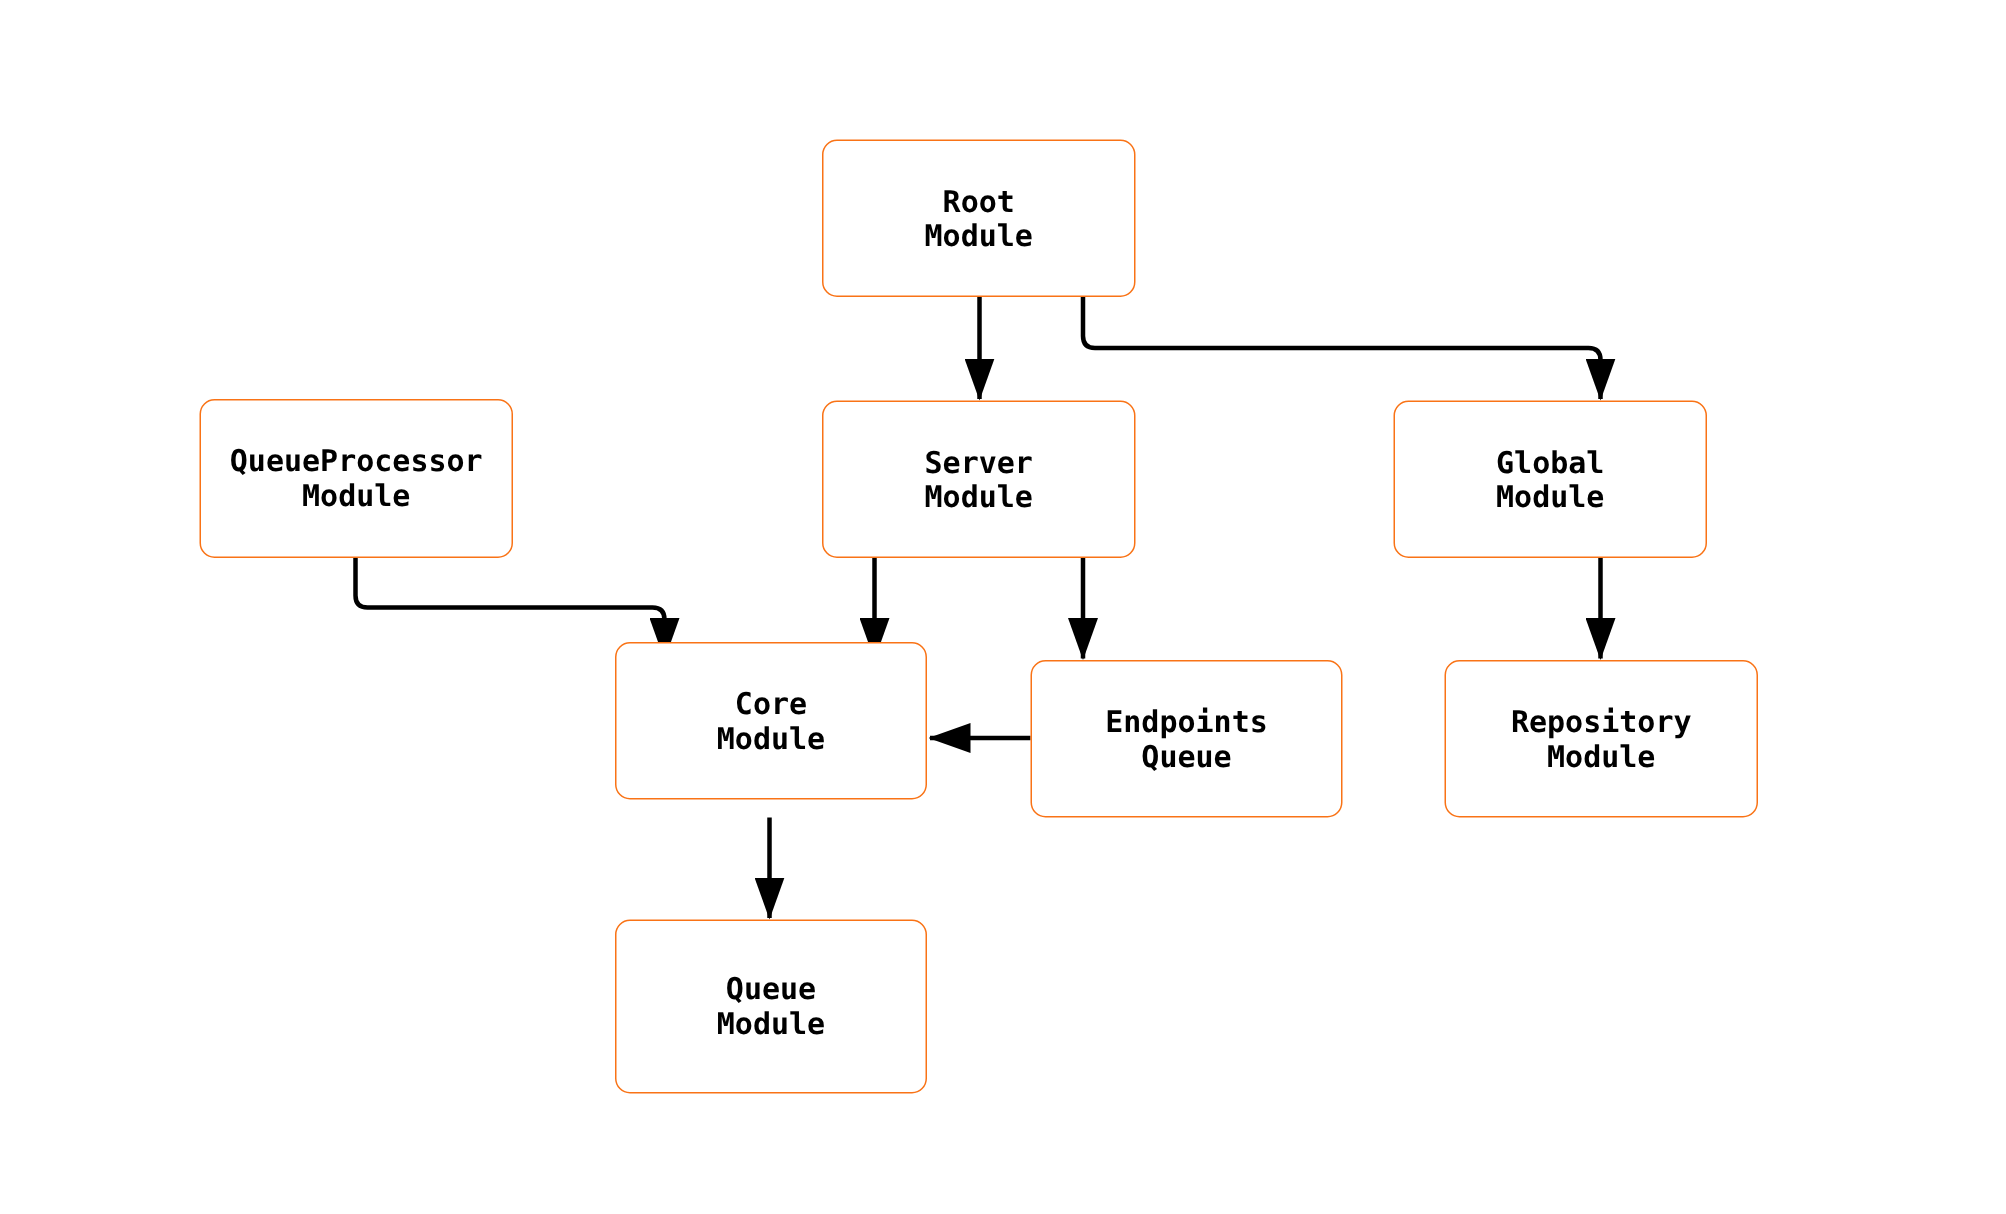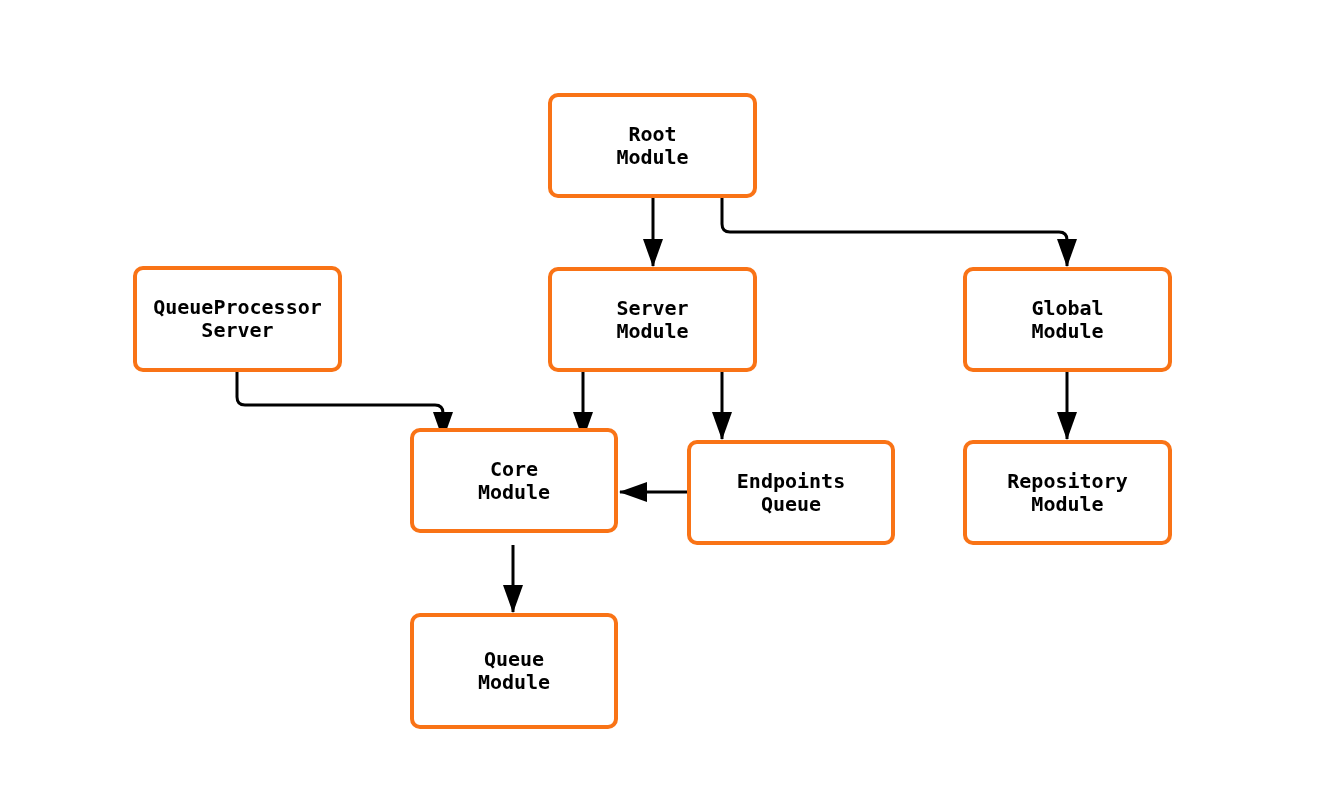--- a/index.html
+++ b/index.html
@@ -24,39 +24,39 @@
   }
   .edges-layer path.edge {
     stroke: #000000;
     stroke-width: 3;
     fill: none;
   }
   .node {
     position: absolute;
     box-sizing: border-box;
     background: #ffffff;
-    border: 4px solid #f97316;
+    border: 1px solid #f97316;
     border-radius: 10px;
     display: flex;
     align-items: center;
     justify-content: center;
     text-align: center;
   }
   .node-label {
     white-space: pre-line;
     font-weight: bold;
     font-size: 20px;
     line-height: 23px;
     color: #000000;
   }
   
   .n-root          { left: 548px; top:  93px; width: 209px; height: 105px; }
   .n-queueproc     { left: 133px; top: 266px; width: 209px; height: 106px; }
   .n-server        { left: 548px; top: 267px; width: 209px; height: 105px; text-align: center; }
-  .n-global        { left: 963px; top: 267px; width: 209px; height: 105px; }
+  .n-global        { left: 929px; top: 267px; width: 209px; height: 105px; }
   .n-core          { left: 410px; top: 428px; width: 208px; height: 105px; }
   .n-endpoints     { left: 687px; top: 440px; width: 208px; height: 105px; }
   .n-repository    { left: 963px; top: 440px; width: 209px; height: 105px; }
   .n-queue         { left: 410px; top: 613px; width: 208px; height: 116px; }
 </style>
 </head>
 <body>
 
 <div class="canvas">
 
@@ -77,21 +77,21 @@
     <path class="edge" marker-end="url(#arrowhead)" d="M 513 545 V 612"></path>
   </svg>
 
   <div class="node n-root">
     <span class="node-label">Root
 Module</span>
   </div>
 
   <div class="node n-queueproc">
     <span class="node-label">QueueProcessor
-Server</span>
+Module</span>
   </div>
 
   <div class="node n-server">
     <span class="node-label">Server
 Module</span>
   </div>
 
   <div class="node n-global">
     <span class="node-label">Global
 Module</span>

